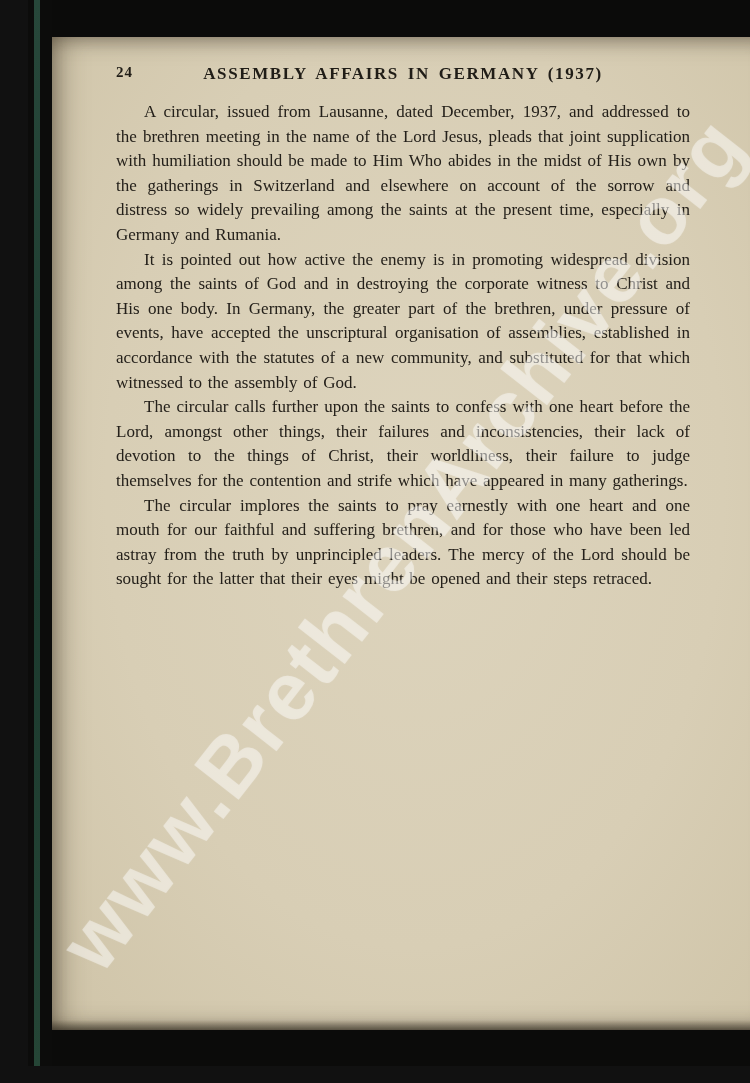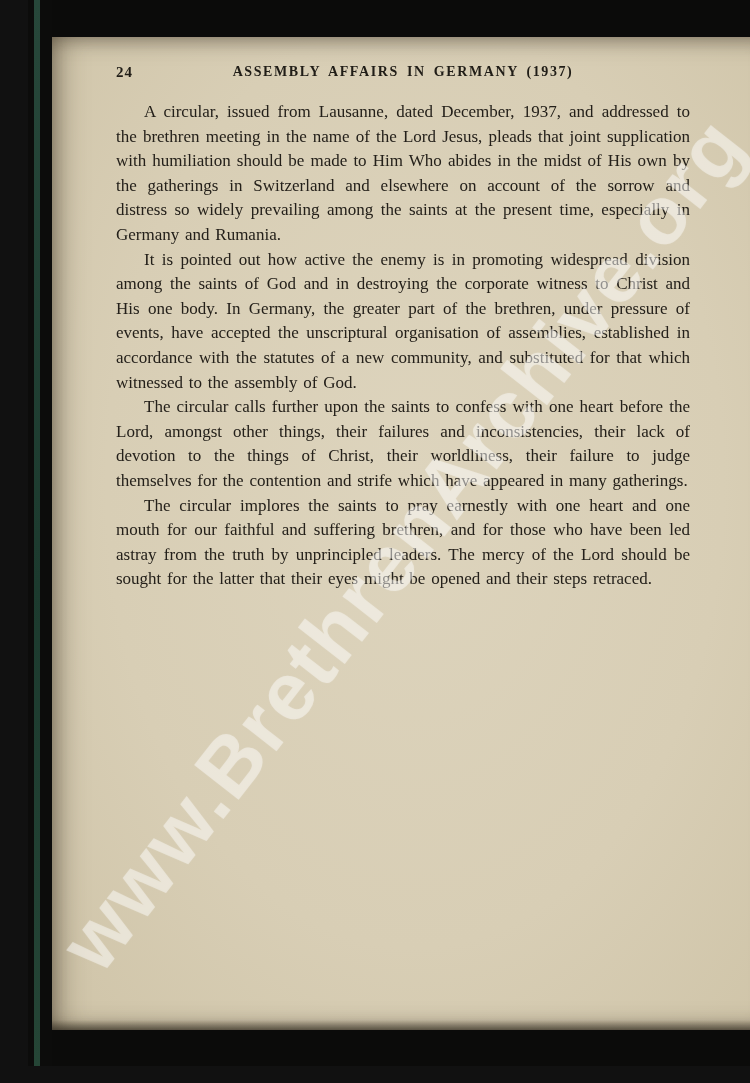--- a/index.html
+++ b/index.html
@@ -88,21 +88,21 @@
     left: 0;
     top: 0;
     font-weight: bold;
     font-size: 15px;
     letter-spacing: 1px;
   }
   .runhead {
     display: block;
     text-align: center;
     font-weight: bold;
-    font-size: 14px;
+    font-size: 17px;
     letter-spacing: 1.6px;
     word-spacing: 3px;
   }
   h1.section-heading {
     margin: 6px 0 16px 0;
     text-align: center;
     font-size: 23.5px;
     font-weight: bold;
     line-height: 1.32;
     letter-spacing: 0.4px;

